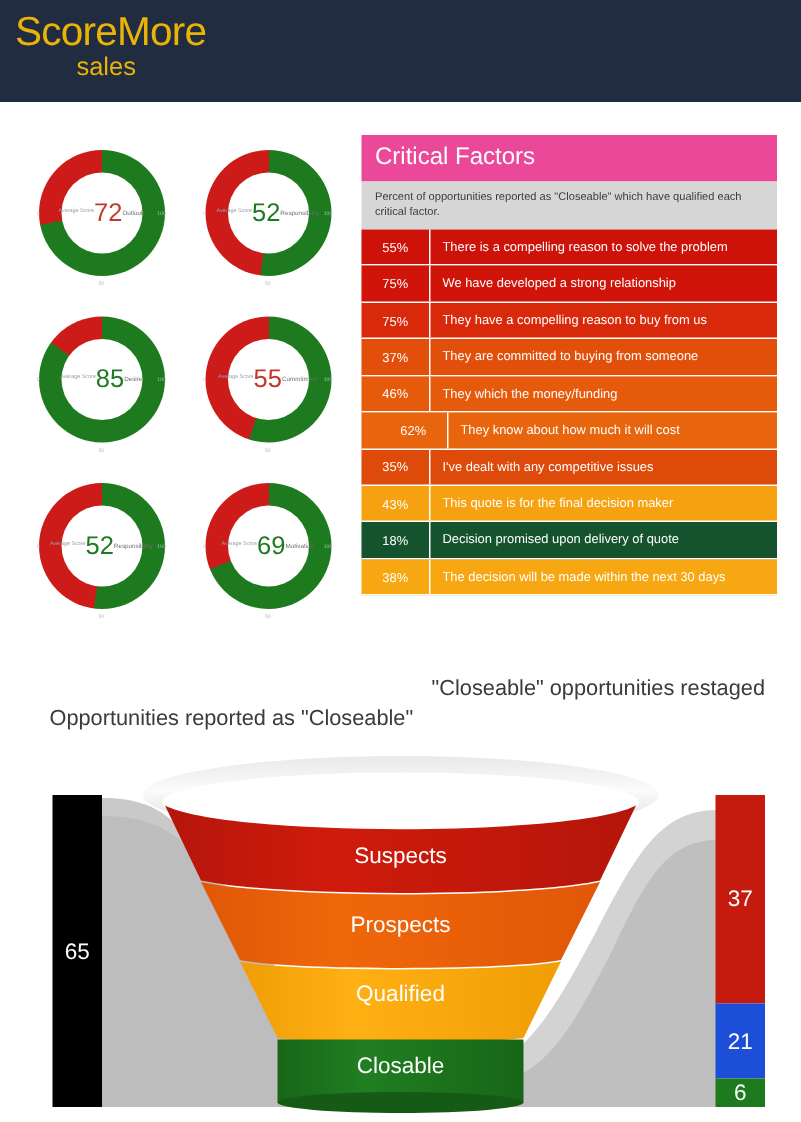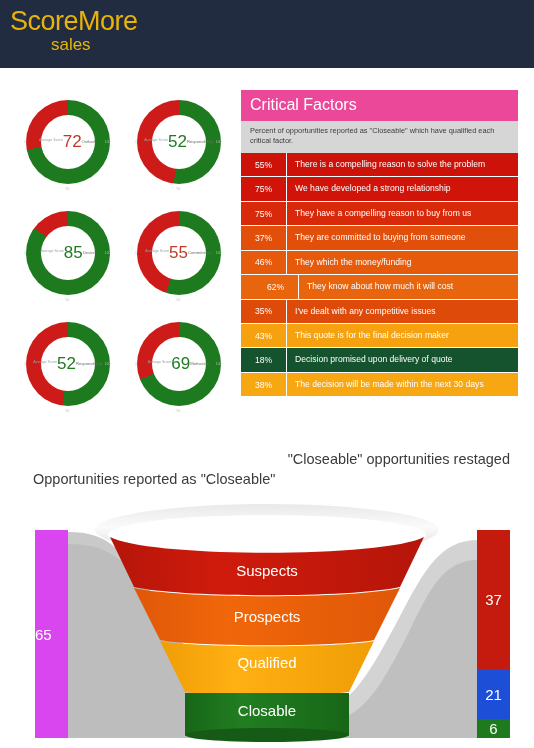--- a/index.html
+++ b/index.html
@@ -168,22 +168,22 @@
   }
   .funnel-canvas{
     position:absolute;
     left:0;top:0;
     width:534px;height:308px;
   }
   .bar-left{
     position:absolute;
     left:35px;top:90px;
     width:33px;height:208px;
-    background:#d946ef;
-    display:flex;align-items:center;justify-content:flex-start;
+    background:#000000;
+    display:flex;align-items:center;justify-content:center;
     color:#ffffff;font-size:15px;
   }
   .bar-right{
     position:absolute;
     right:24px;top:90px;
     width:33px;height:208px;
     display:flex;flex-direction:column;
   }
   .seg{
     display:flex;align-items:center;justify-content:center;

